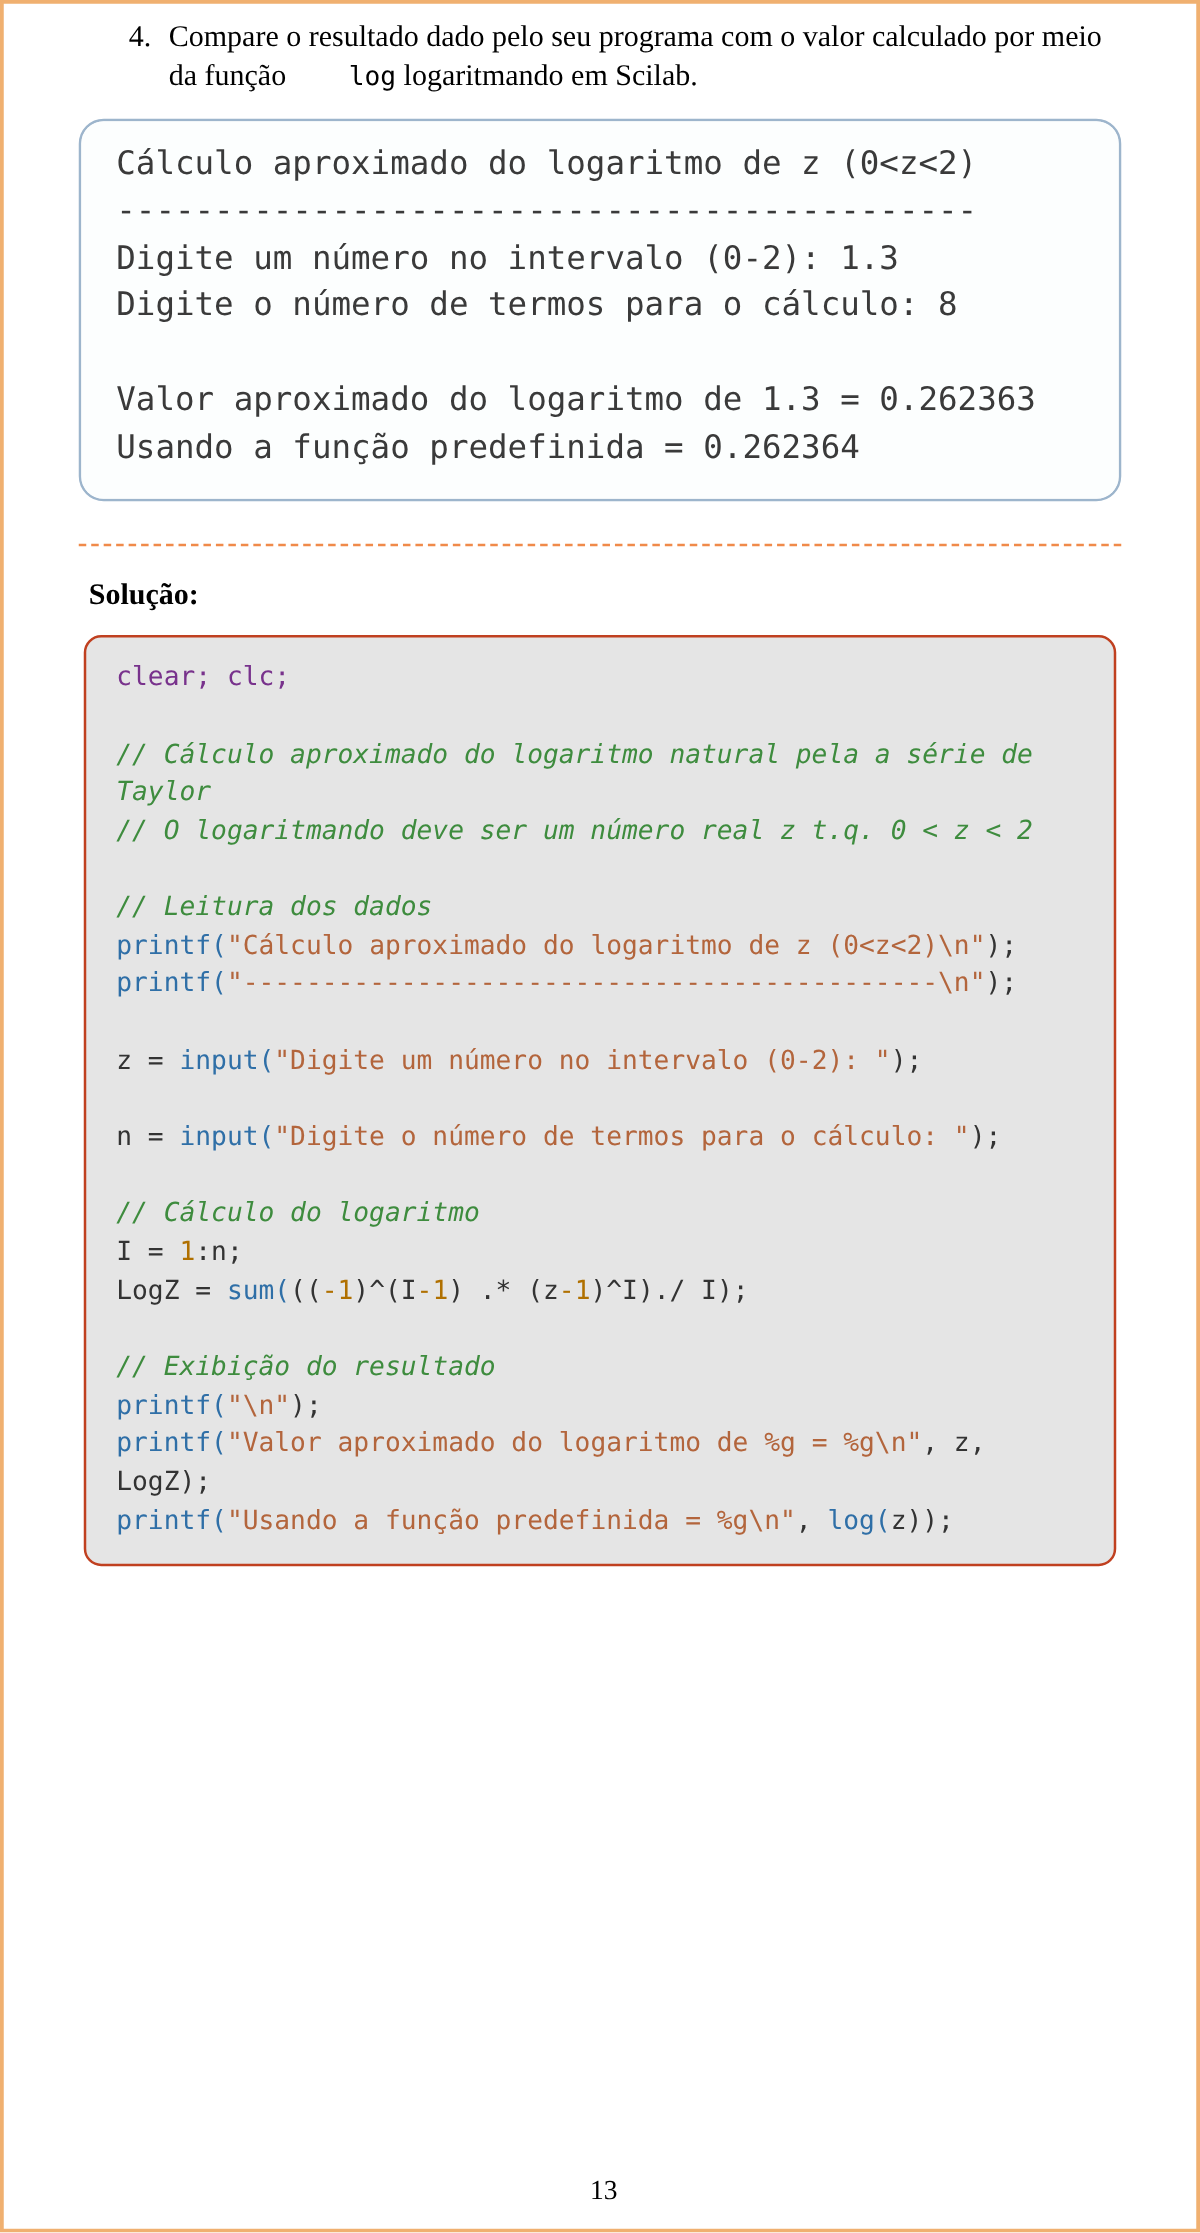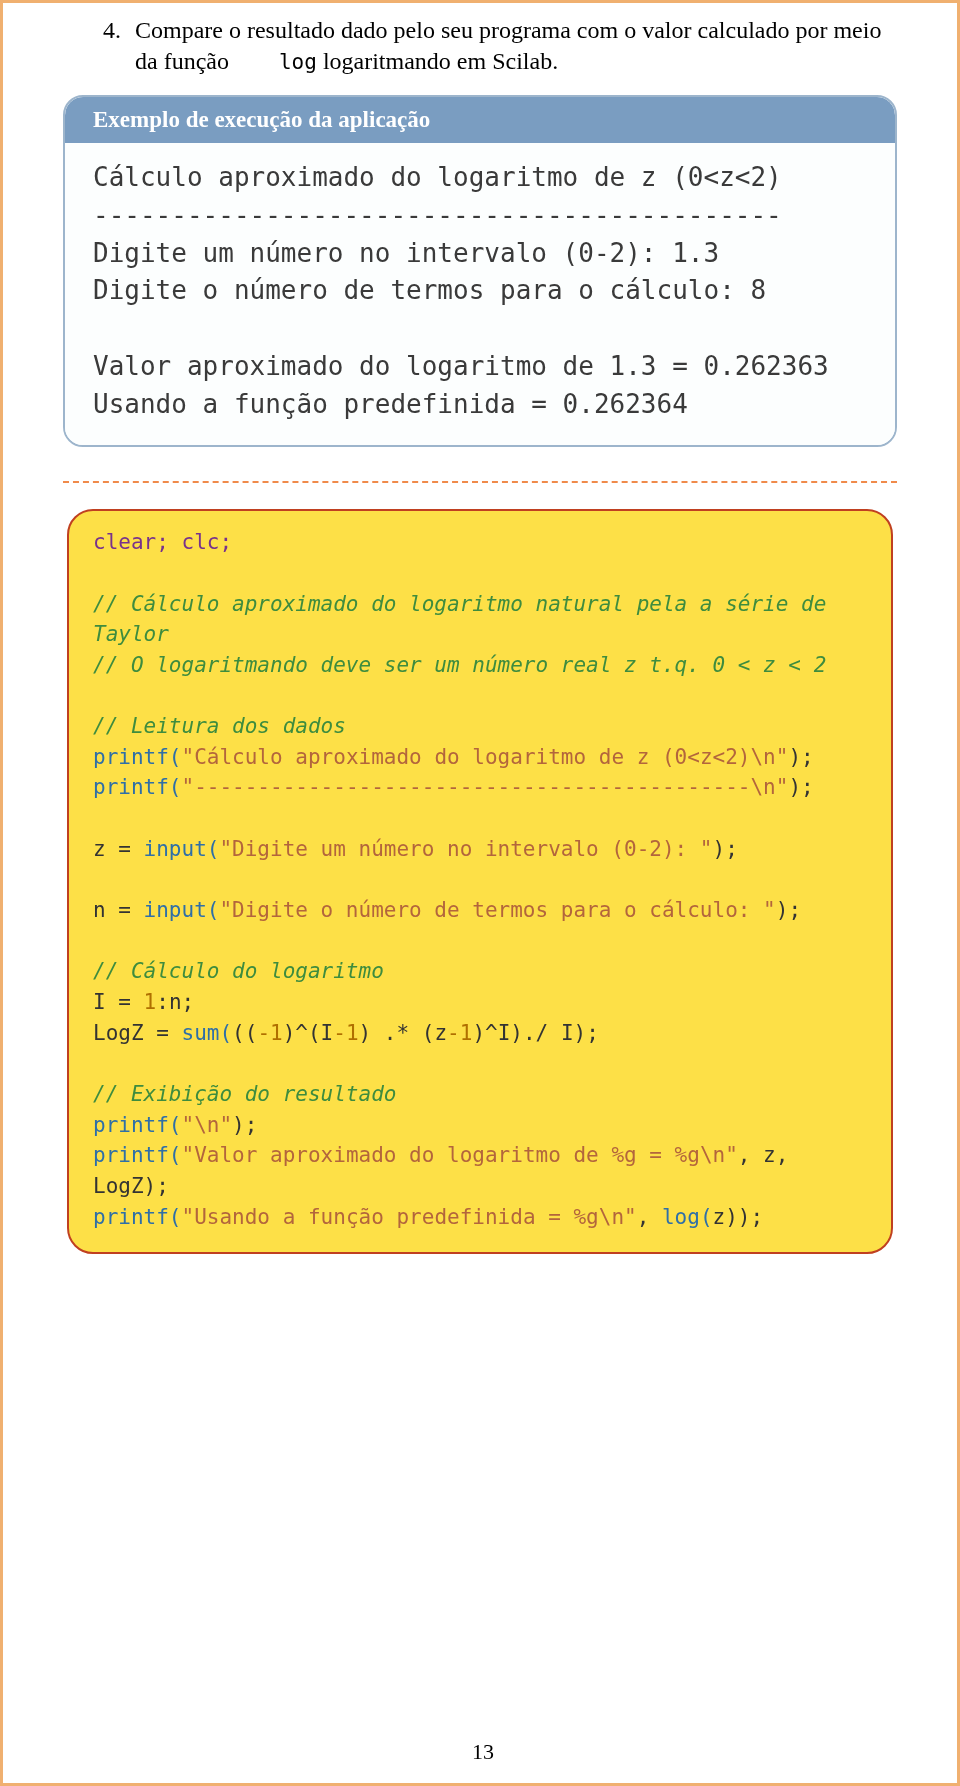--- a/index.html
+++ b/index.html
@@ -74,24 +74,24 @@
 
   .solution-label {
     font-size: 24px;
     font-weight: bold;
     margin: 0 0 18px 8px;
     color: #000;
   }
 
   .box2 {
     border: 2.5px solid #c04020;
-    border-radius: 26px;
+    border-radius: 14px;
     padding: 16px 24px 20px 24px;
     margin: 0 4px;
-    background: #fde047;
+    background: #e5e5e5;
   }
   .box2 .code {
     font-family: "Consolas", "Menlo", monospace;
     font-size: 21px;
     line-height: 1.46;
     white-space: pre-wrap;
     color: #333333;
   }
 
   .c-kw     { color: #78328c; }  
@@ -117,32 +117,32 @@
 <div class="page">
 
   <div class="numbered">
     <div class="num">4.</div>
     <div class="txt">
       <span>Compare o resultado dado pelo seu programa com o valor calculado por meio da função </span><span class="mono-inline">log</span><span> logaritmando em Scilab.</span>
     </div>
   </div>
 
   <div class="box1">
-    <div class="box1-header">Exemplo de execução da aplicação</div>
     <div class="box1-body">Cálculo aproximado do logaritmo de z (0&lt;z&lt;2)
 --------------------------------------------
 Digite um número no intervalo (0-2): 1.3
 Digite o número de termos para o cálculo: 8
 
 Valor aproximado do logaritmo de 1.3 = 0.262363
 Usando a função predefinida = 0.262364</div>
   </div>
 
   <hr class="dash-sep">
 
+  <div class="solution-label">Solução:</div>
 
   <div class="box2">
     <div class="code"><span class="c-kw">clear; clc;</span>
 
 <span class="c-cmt">// Cálculo aproximado do logaritmo natural pela a série de Taylor</span>
 <span class="c-cmt">// O logaritmando deve ser um número real z t.q. 0 &lt; z &lt; 2</span>
 
 <span class="c-cmt">// Leitura dos dados</span>
 <span class="c-fn">printf(</span><span class="c-str">"Cálculo aproximado do logaritmo de z (0&lt;z&lt;2)\n"</span><span>);</span>
 <span class="c-fn">printf(</span><span class="c-str">"--------------------------------------------\n"</span><span>);</span>

